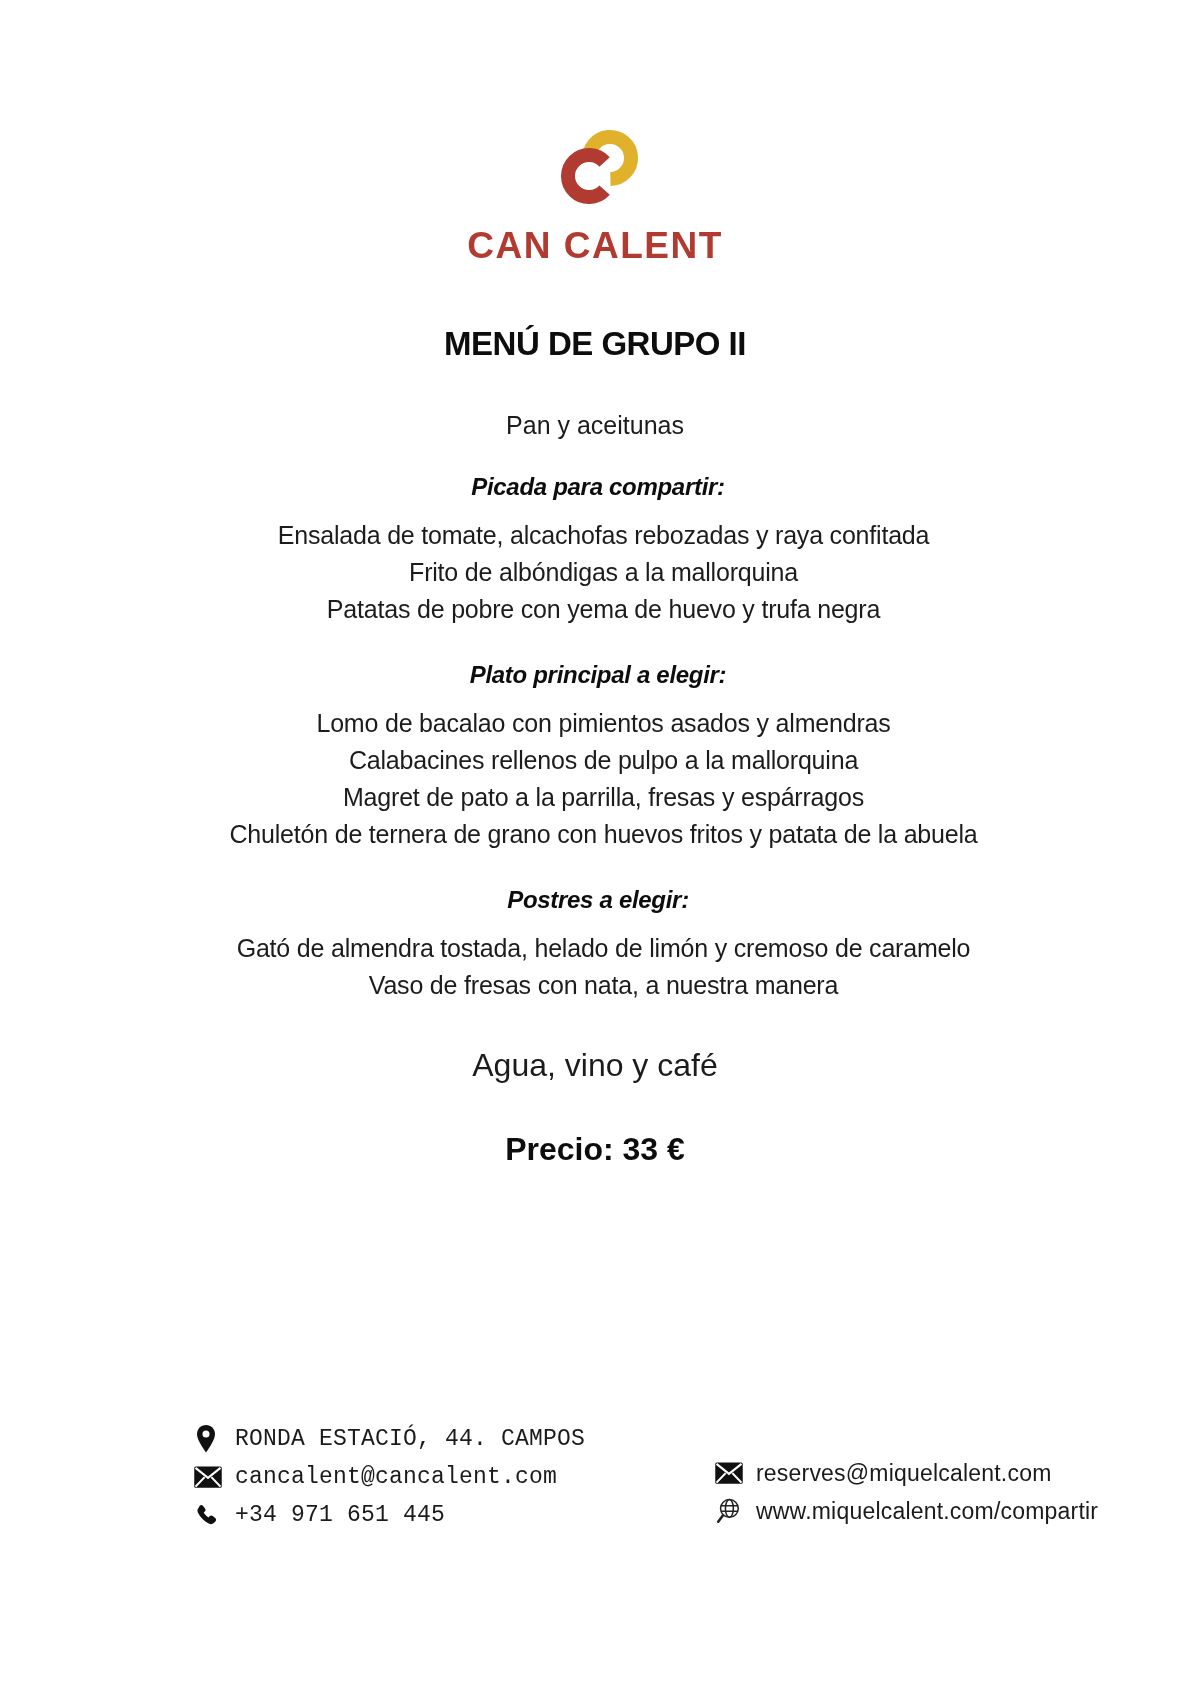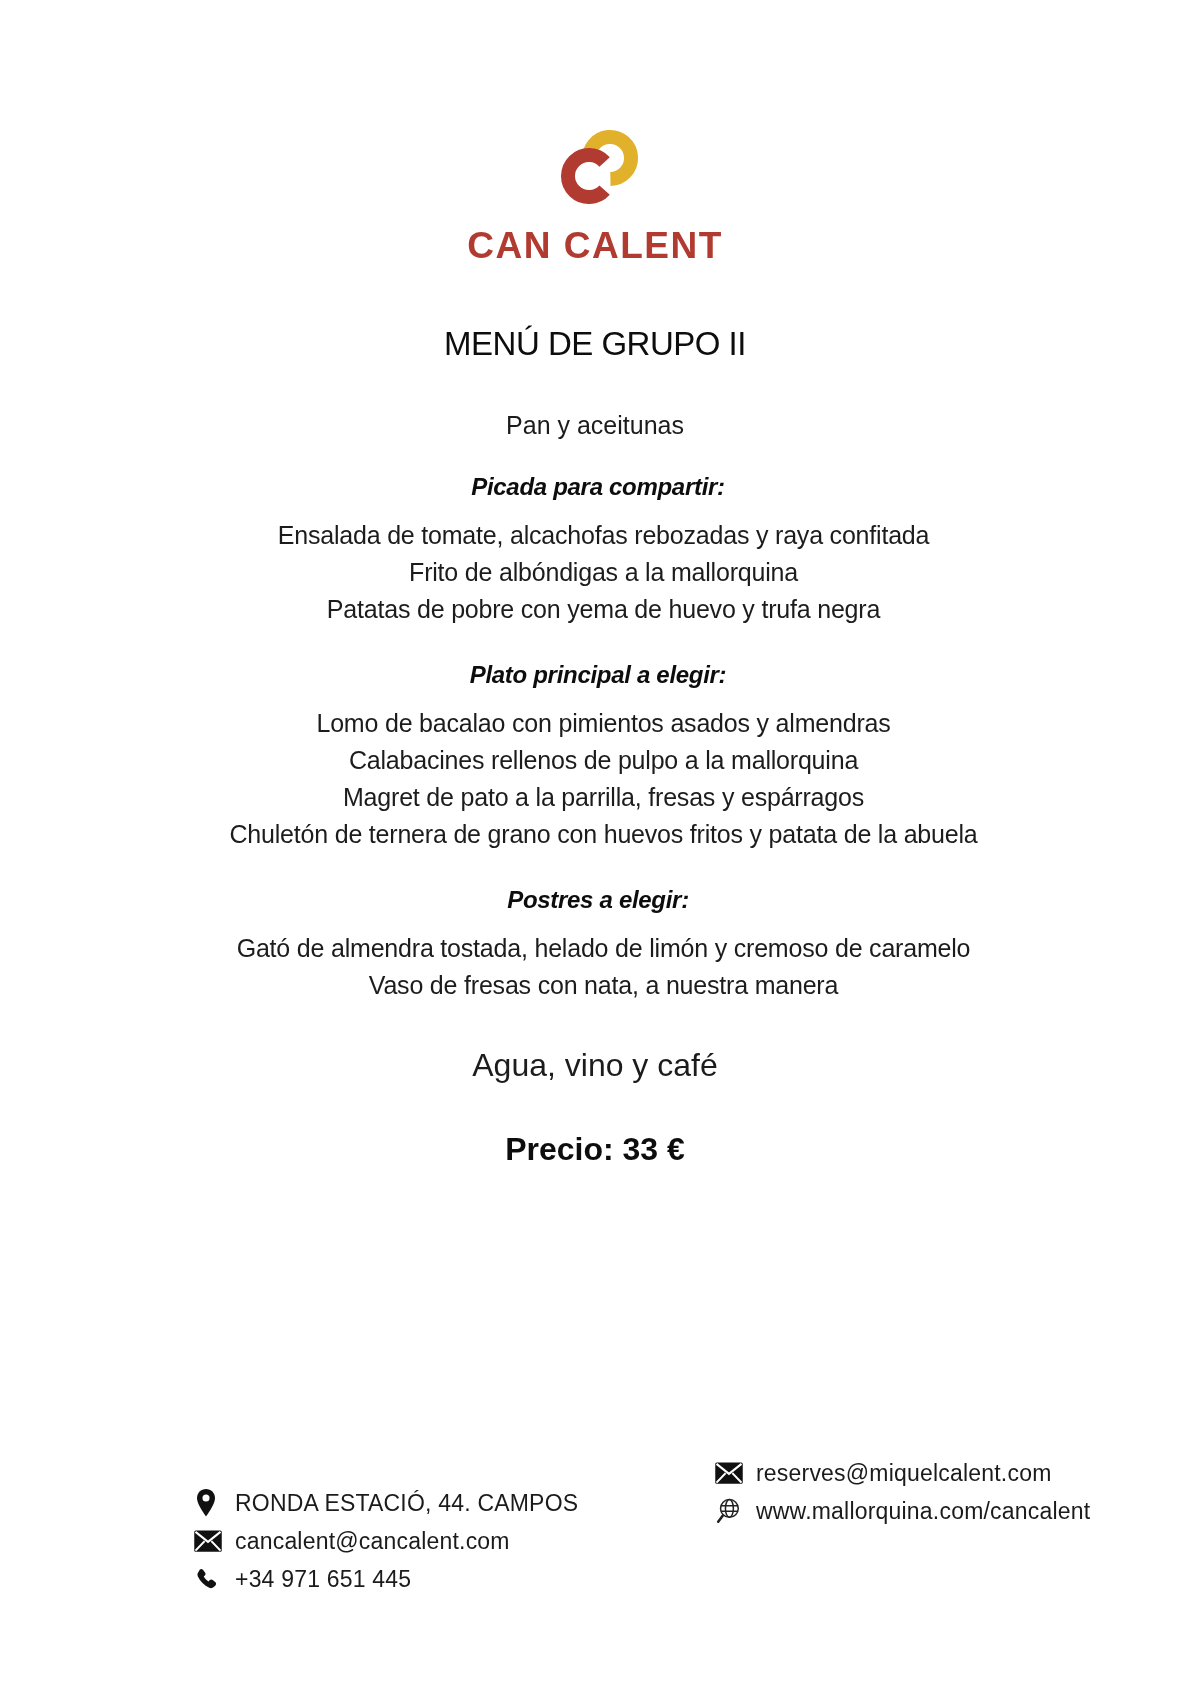--- a/index.html
+++ b/index.html
@@ -25,21 +25,21 @@
     line-height: 40px;
     font-weight: 700;
     letter-spacing: 1.5px;
     color: #b23b31;
   }
 
   .menu-title {
     margin-top: 58px;
     font-size: 33px;
     line-height: 40px;
-    font-weight: 400;
+    font-weight: 700;
     letter-spacing: -0.5px;
     color: #0d0d0d;
     text-align: center;
   }
 
   .starter-line {
     margin-top: 46px;
     font-size: 25px;
     line-height: 30px;
     color: #1c1c1c;
@@ -77,21 +77,21 @@
 
   .price-line {
     margin-top: 50px;
     font-size: 32px;
     line-height: 38px;
     font-weight: 800;
     color: #0d0d0d;
   }
 
   .footer-col { position: absolute; }
-  .footer-col.left  { left: 112px; top: 1476px; }
+  .footer-col.left  { left: 112px; top: 1412px; font-family: Liberation Mono, monospace; }
   .footer-col.right { left: 633px; top: 1446px; }
 
   .footer-row {
     display: flex;
     align-items: center;
     height: 30px;
     margin-bottom: 8px;
   }
 
   .footer-icon {
@@ -221,18 +221,18 @@
       <span class="footer-icon">
         <svg width="28" height="28" viewBox="0 0 24 24" aria-hidden="true">
           <g fill="none" stroke="#222222" stroke-width="1.3">
             <circle cx="13.2" cy="9.8" r="7.6"></circle>
             <ellipse cx="13.2" cy="9.8" rx="3.4" ry="7.6"></ellipse>
             <path d="M6.1 7.4 h14.2 M6.1 12.2 h14.2"></path>
           </g>
           <path d="M7.6 15.9 L3.6 21.2" stroke="#222222" stroke-width="2.2" fill="none" stroke-linecap="round"></path>
         </svg>
       </span>
-      <span class="footer-text">www.mallorquina.com/cancalent</span>
+      <span class="footer-text">www.miquelcalent.com/compartir</span>
     </div>
 
   </div>
 
 </div>
 
 </body></html>

